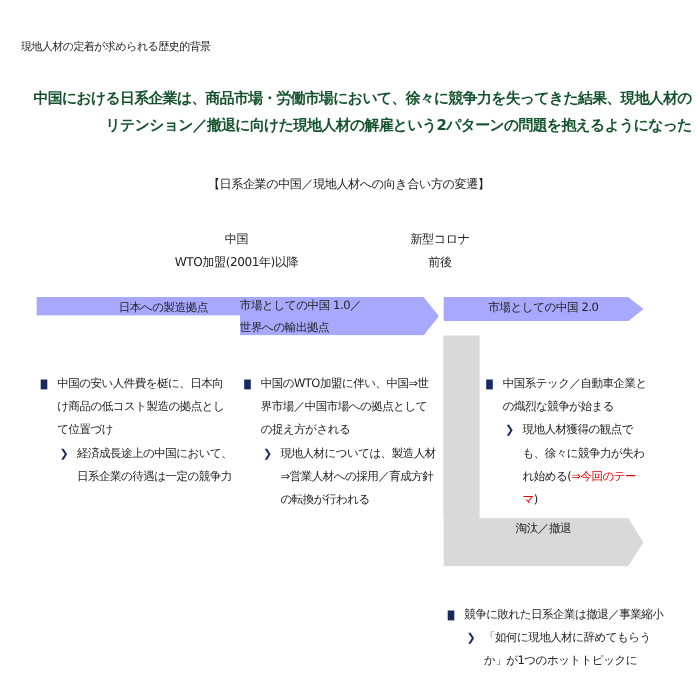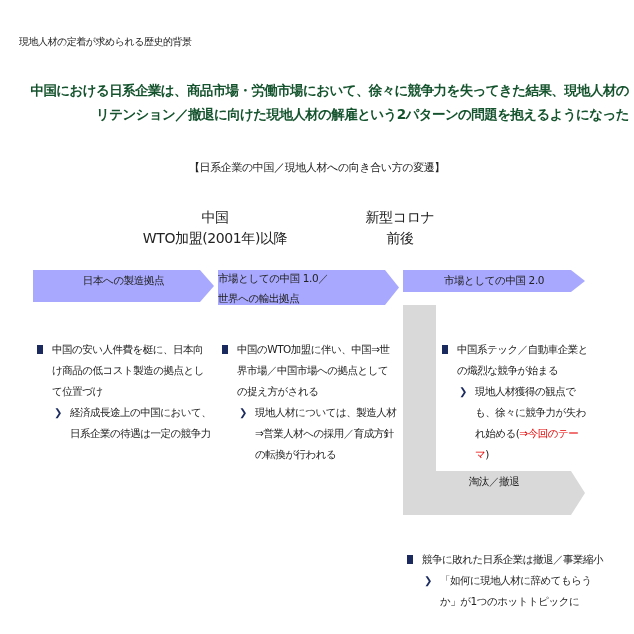--- a/index.html
+++ b/index.html
@@ -3,21 +3,21 @@
 <meta charset="utf-8">
 <style>
   html, body { margin:0; padding:0; background:#ffffff; }
   body { width:634px; height:634px; position:relative; overflow:hidden;
          font-family:"DejaVu Sans", "Liberation Sans", sans-serif; color:#222; }
   .abs { position:absolute; }
   .subtitle { left:19px; top:35px; font-size:10px; color:#222; letter-spacing:-0.5px; }
   .headline { left:19px; top:78px; width:610px; font-size:13.5px; font-weight:bold; color:#14532d;
               line-height:24px; letter-spacing:-0.6px;text-align:right; }
   .section-title { left:0; width:634px; top:160px; text-align:center; font-size:11px; color:#222; letter-spacing:-0.4px; }
-  .era-label { font-size:14px; color:#222; text-align:center; line-height:21px; letter-spacing:-0.4px; }
+  .era-label { font-size:11px; color:#222; text-align:center; line-height:21px; letter-spacing:-0.4px; }
   .arrow { display:flex; align-items:flex-start; justify-content:center; text-align:center;
            font-size:10.5px; color:#222; line-height:20px; letter-spacing:-0.4px; }
   .arrow.purple { background:#a8a8ff; }
   .arrow.grey { background:#d9d9d9; }
   .arrow.tip { clip-path: polygon(0 0, calc(100% - 14px) 0, 100% 50%, calc(100% - 14px) 100%, 0 100%); }
   .grey-bar { background:#d9d9d9; }
   .bullet-block { font-size:10.5px; color:#222; line-height:21px; letter-spacing:-0.5px;margin-top:14px; }
   .b1 { position:relative; padding-left:17px; }
   .b1::before { content:""; position:absolute; left:2px; top:6px; width:6px; height:9px; background:#1a2a5e; }
   .b2 { position:relative; padding-left:35px; }
@@ -34,21 +34,21 @@
 
 <div class="abs era-label" style="left:140px; top:207px; width:150px;">
   <div>中国</div>
   <div>WTO加盟(2001年)以降</div>
 </div>
 <div class="abs era-label" style="left:350px; top:207px; width:100px;">
   <div>新型コロナ</div>
   <div>前後</div>
 </div>
 
-<div class="abs arrow purple tip" style="left:33px; top:270px; width:181px; height:32px;">
+<div class="abs arrow purple tip" style="left:33px; top:270px; width:181px; height:17px;padding-left:25px;">
   <span>日本への製造拠点</span>
 </div>
 <div class="abs arrow purple tip" style="left:218px; top:270px; width:181px; height:35px; flex-direction:column;">
   <span>市場としての中国 1.0／</span>
   <span>世界への輸出拠点</span>
 </div>
 <div class="abs arrow purple tip" style="left:403px; top:270px; width:182px; height:22px;">
   <span>市場としての中国 2.0</span>
 </div>
 

